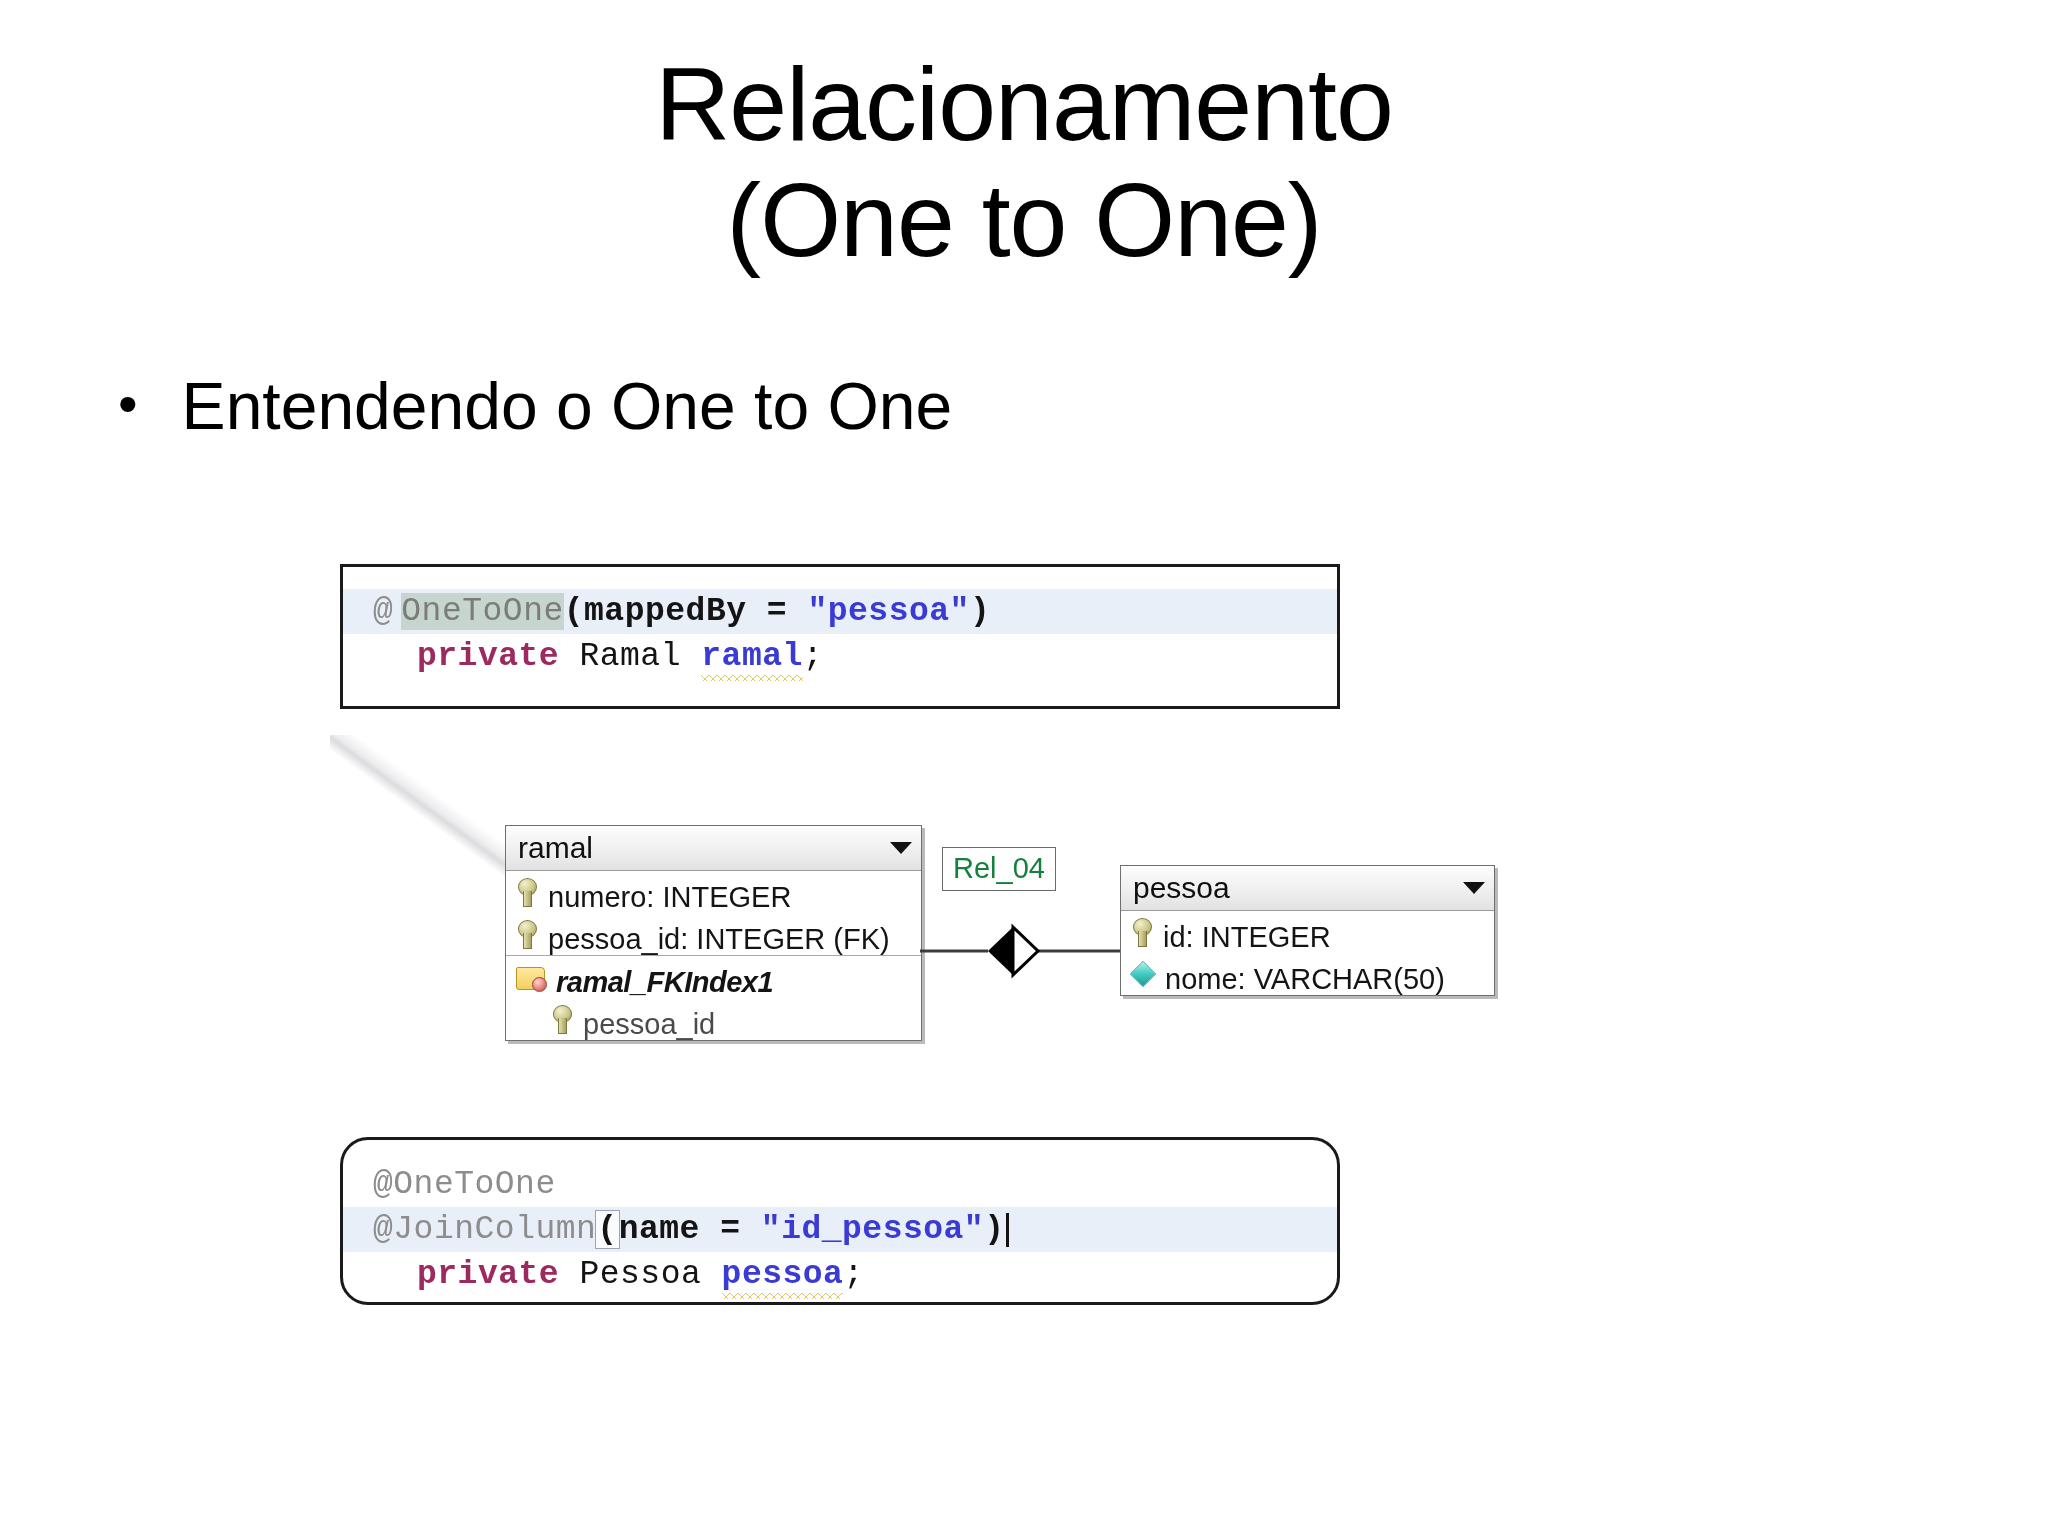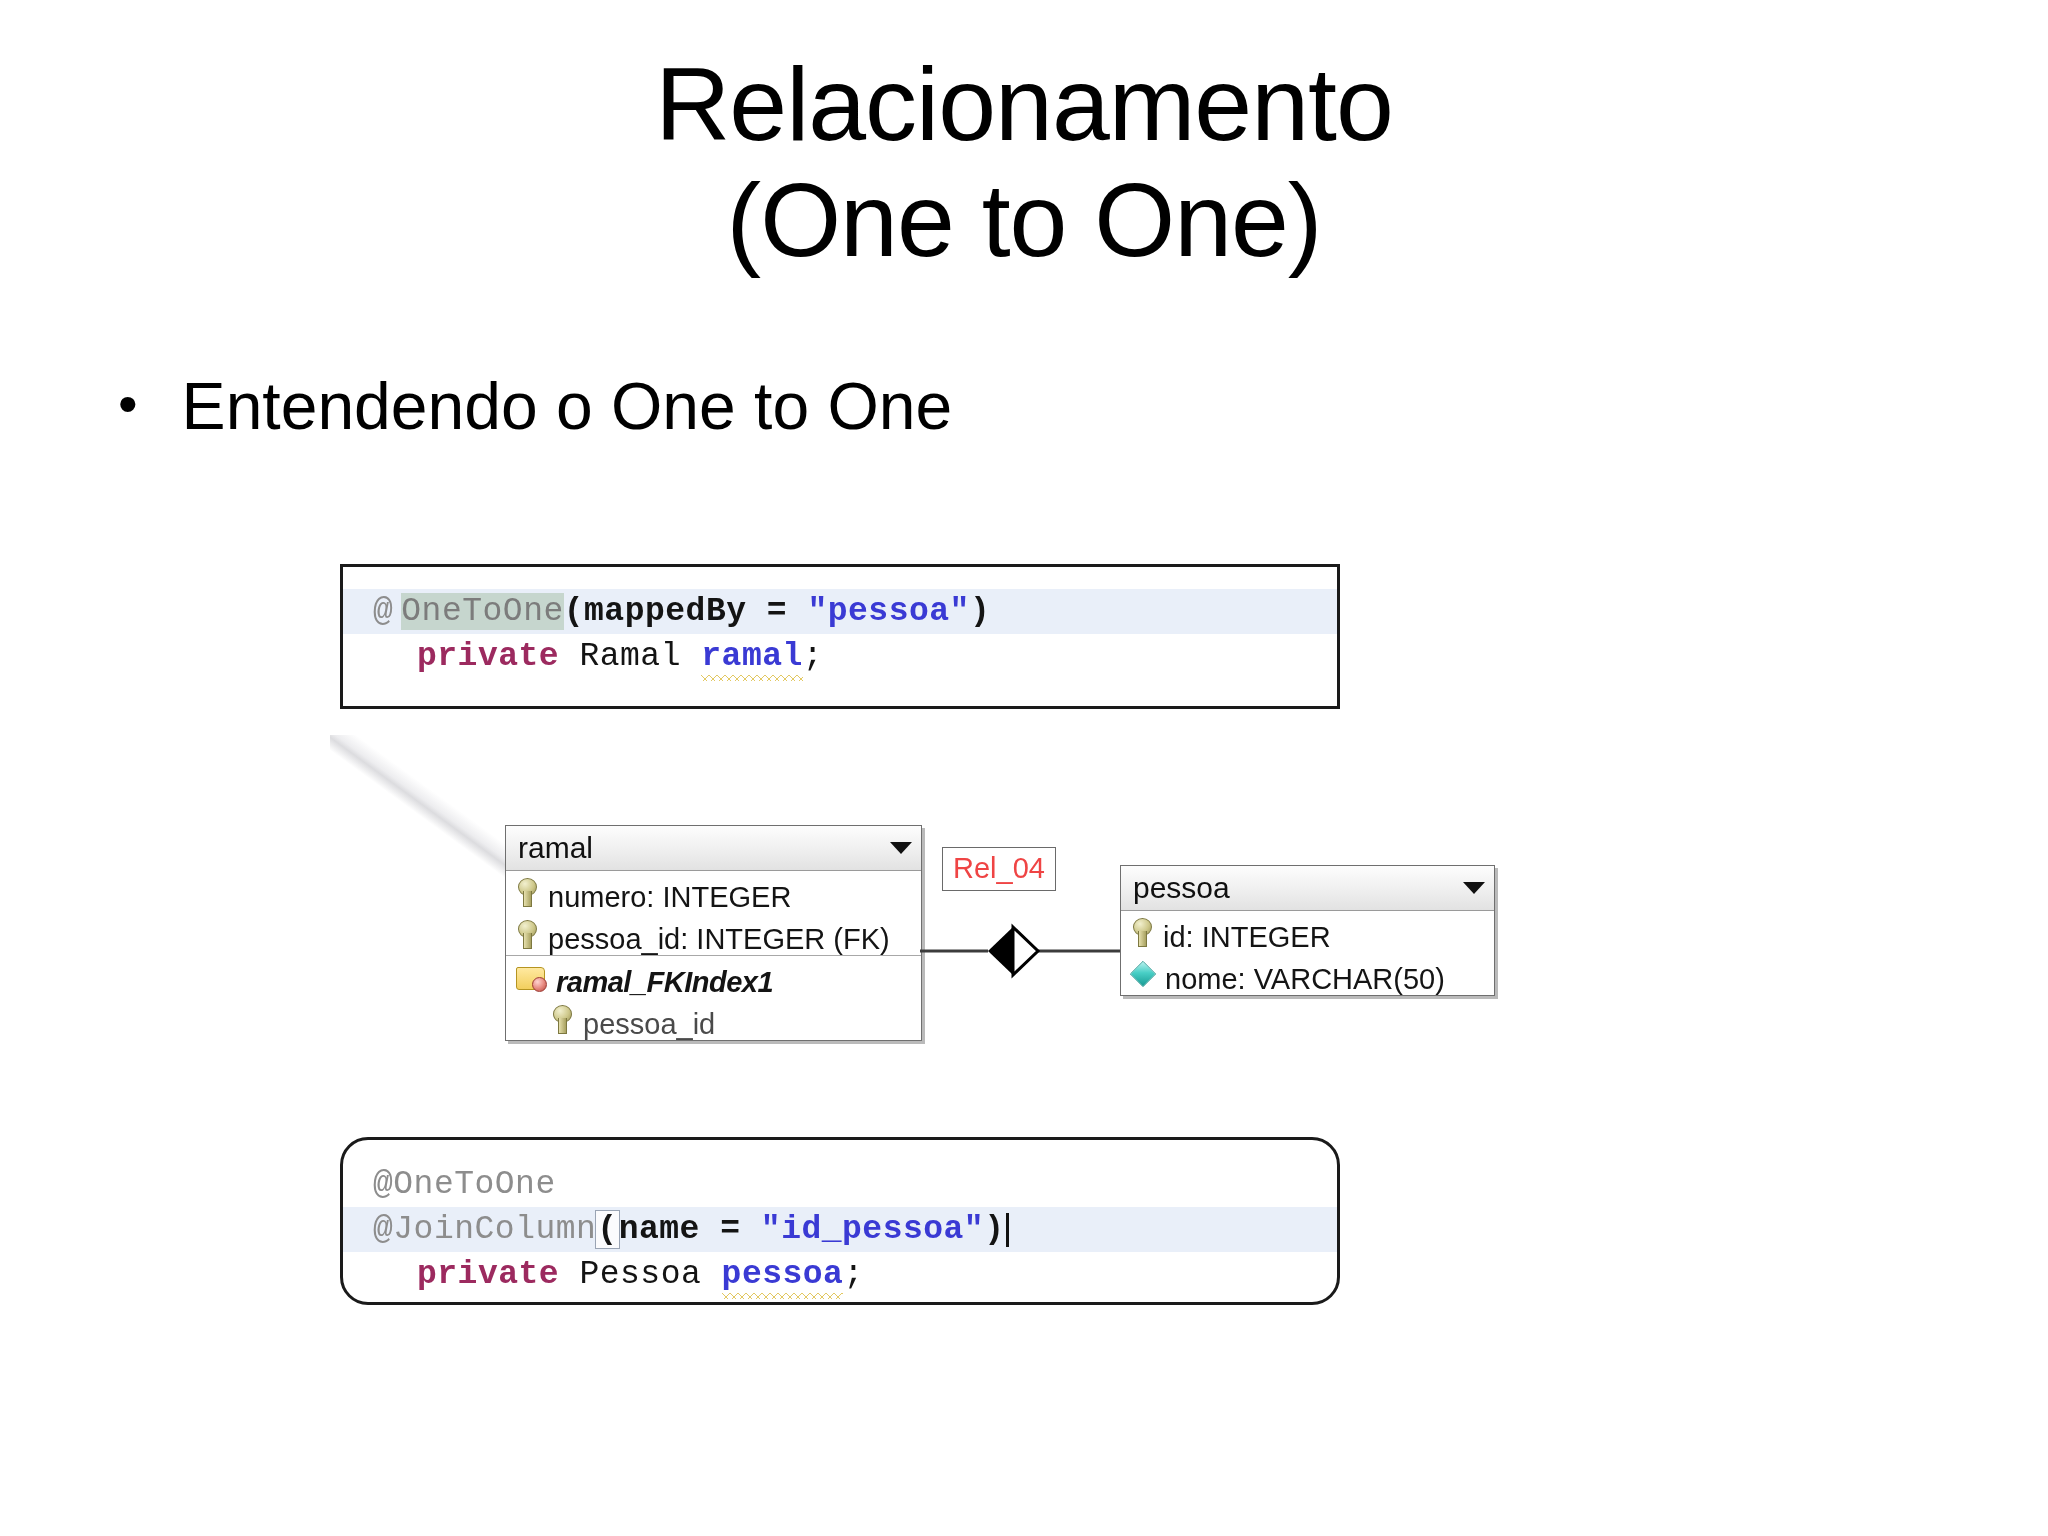--- a/index.html
+++ b/index.html
@@ -222,21 +222,21 @@
   }
 
   
   #rel-label{
     position:absolute;
     left:437px; top:22px;
     padding:2px 10px;
     background:#ffffff;
     border:1px solid #6a6a6a;
     font-size:29px;
-    color:#ef4444;
+    color:#15803d;
     line-height:1.3;
     text-align:right;
   }
 
   
   #connector{
     position:absolute;
     left:415px; top:96px;
     width:205px; height:60px;
   }

